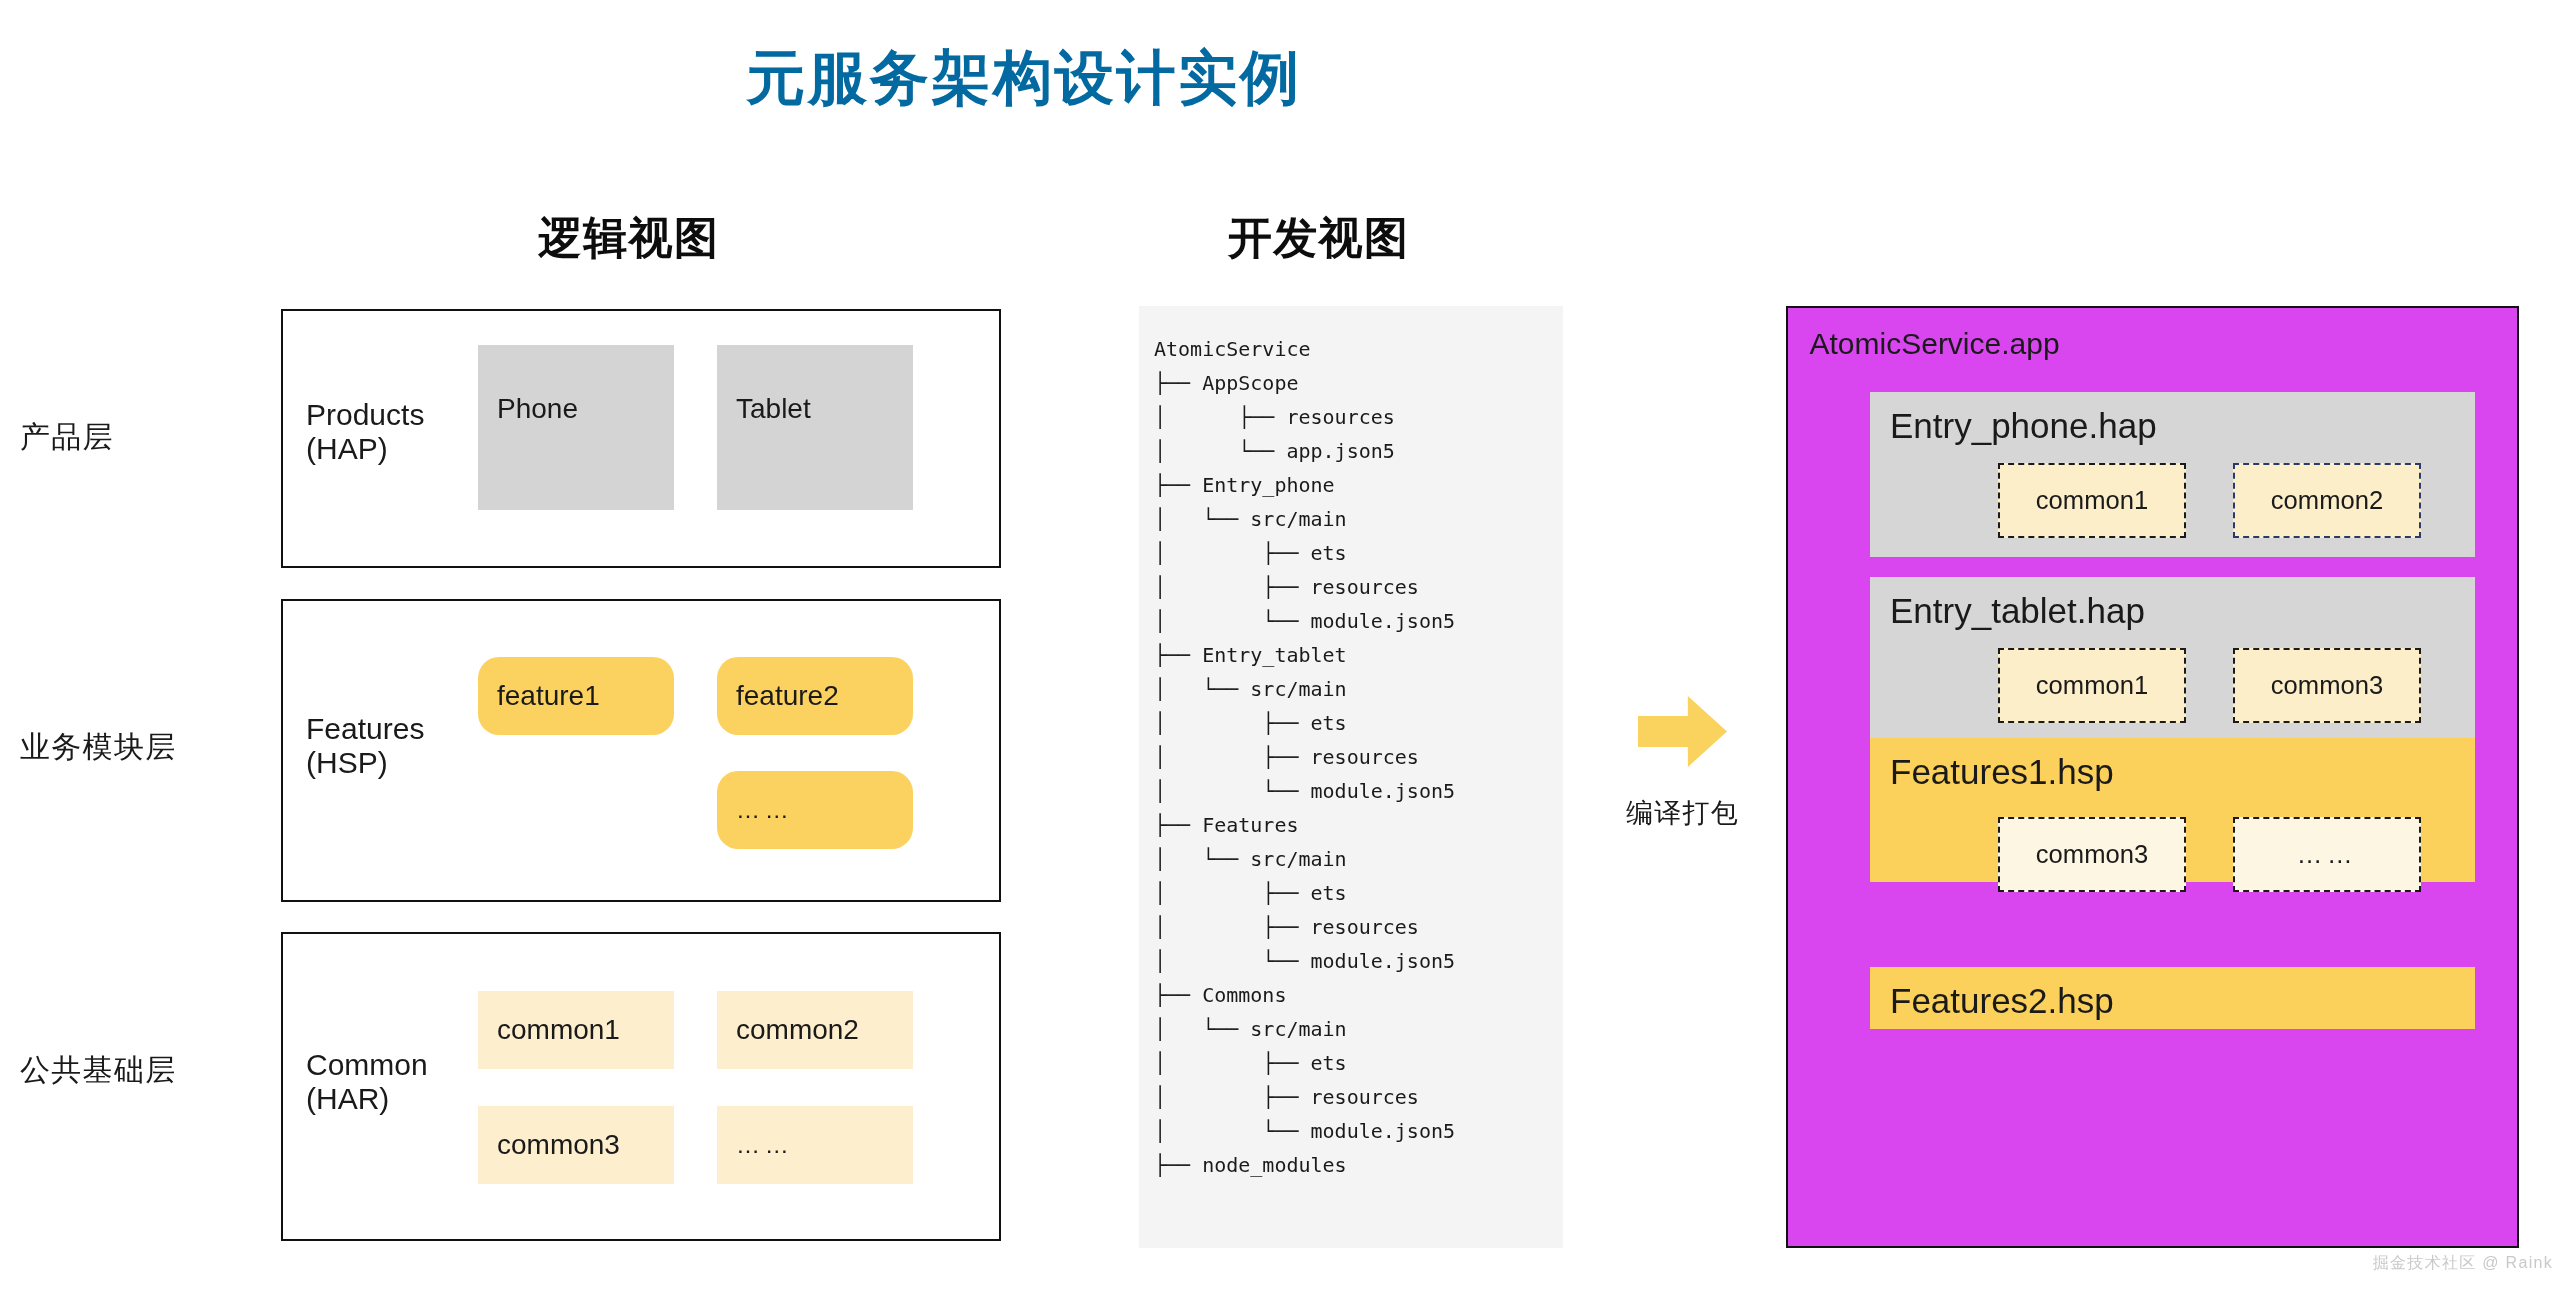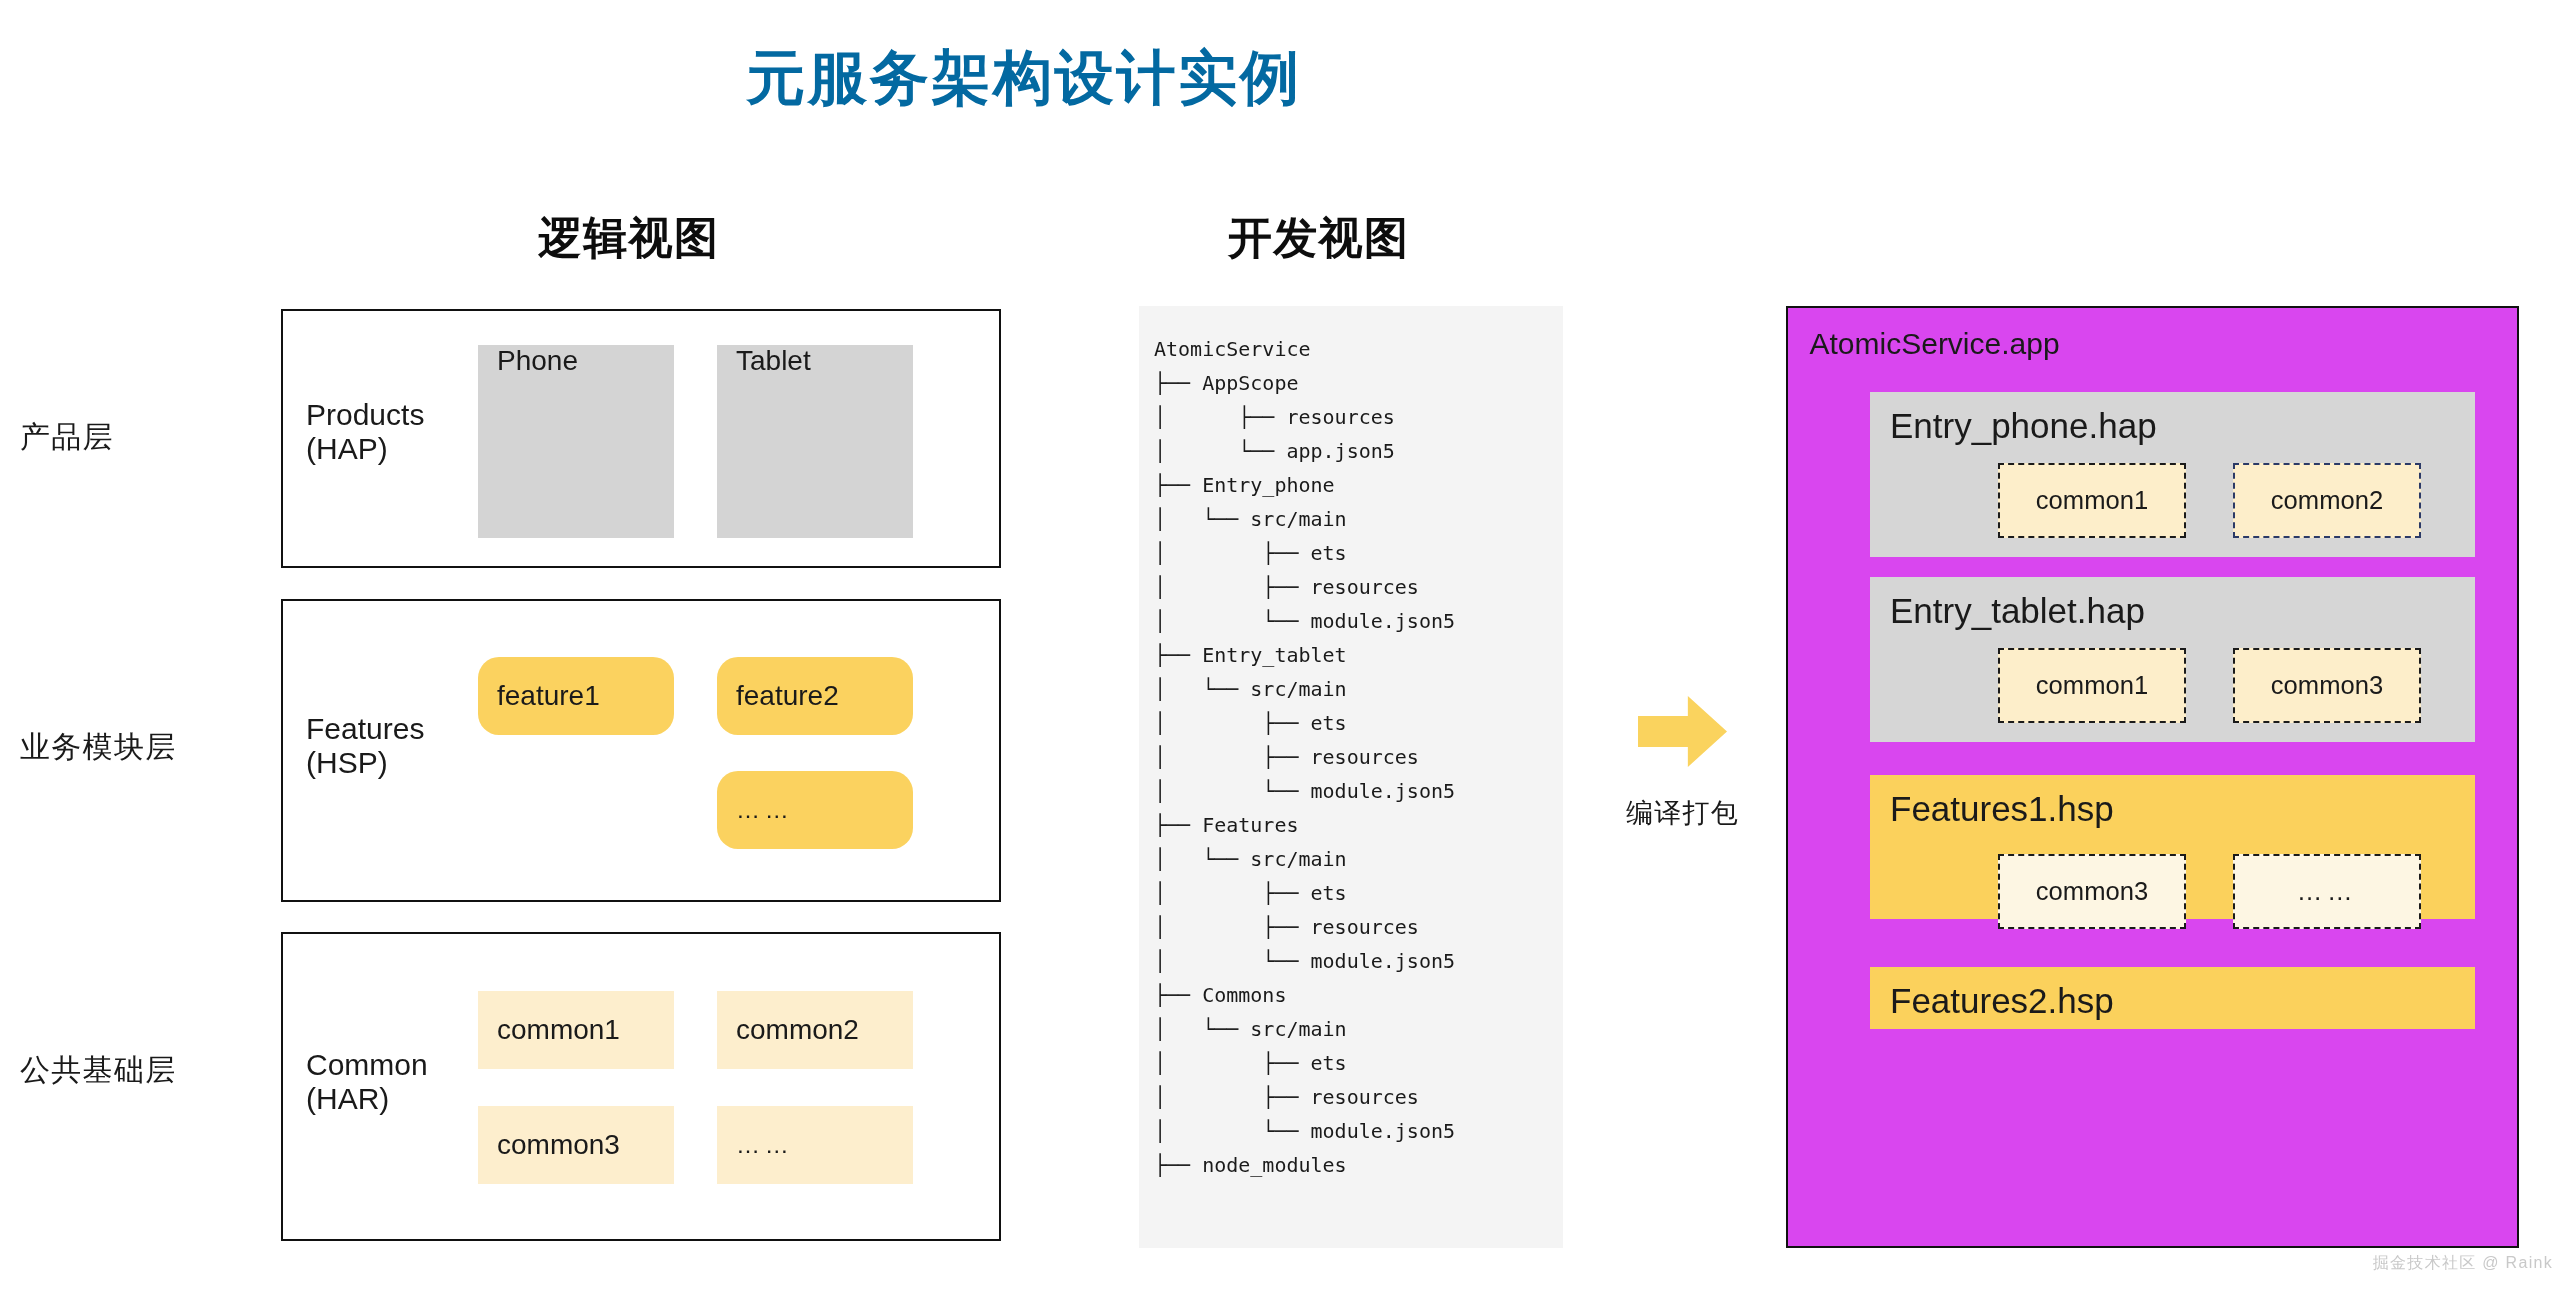--- a/index.html
+++ b/index.html
@@ -62,21 +62,21 @@
   }
   .tile{
     position:absolute;
     display:flex;align-items:center;
     box-sizing:border-box;
     font-size:28px;
     padding-left:19px;
     color:#1a1a1a;
   }
   
-  .tile.product{width:196px;height:193px;top:34px;background:#d4d4d4;align-items:flex-start;}
+  .tile.product{width:196px;height:165px;top:34px;background:#d4d4d4;align-items:flex-start;padding-top:48px;}
   .tile.product.c0{left:0px;}
   .tile.product.c1{left:239px;}
   
   .tile.feature{width:196px;height:78px;background:#fbd25f;border-radius:21px;}
   .tile.feature.r0{top:56px;}
   .tile.feature.r1{top:170px;}
   .tile.feature.c0{left:0px;}
   .tile.feature.c1{left:239px;}
   
   .tile.common{width:196px;height:78px;background:#fdeecd;}
@@ -127,21 +127,21 @@
   .hap-block{
     position:absolute;left:82px;width:605px;
     box-sizing:border-box;
   }
   .hap-block .blk-title{
     position:absolute;left:20px;top:13.5px;
     font-size:35px;color:#1a1a1a;
   }
   #hap-0{top:84px;height:165px;background:#d6d6d6;}
   #hap-1{top:269px;height:165px;background:#d6d6d6;}
-  #hsp-0{top:467px;height:144px;background:#fbd15c;}
+  #hsp-0{top:430px;height:144px;background:#fbd15c;}
   #hsp-1{top:659px;height:62px;background:#fbd15c;}
 
   .sub-tile{
     position:absolute;top:71px;
     width:188px;height:75px;
     background:#fdeeca;
     display:flex;align-items:center;justify-content:center;
     font-size:25.6px;color:#1a1a1a;
     box-sizing:border-box;
   }

